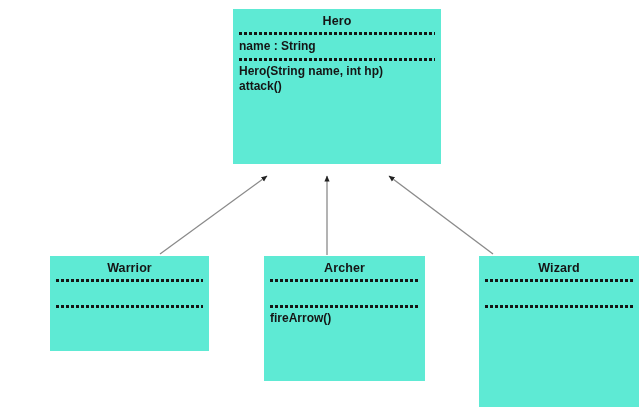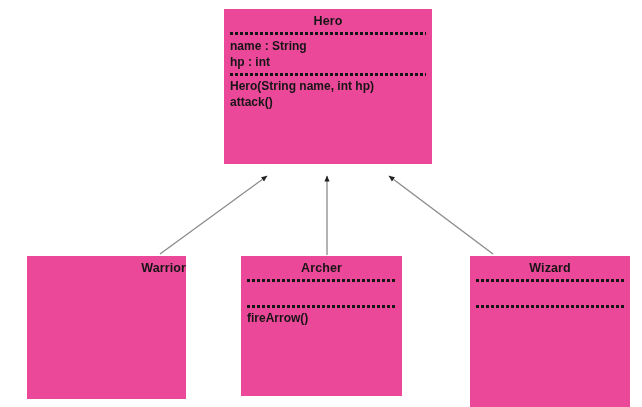--- a/index.html
+++ b/index.html
@@ -23,24 +23,25 @@
     position: absolute;
     left: 0;
     top: 0;
     width: 642px;
     height: 407px;
     pointer-events: none;
   }
   .uml-class {
     position: absolute;
     box-sizing: border-box;
-    background: #ec4899;
+    background: #5eead4;
     display: flex;
     flex-direction: column;
     overflow: hidden;
+    margin-left: 9px;
   }
   .class-title {
     text-align: center;
     font-weight: bold;
     font-size: 12.5px;
     color: #151515;
     line-height: 14px;
     padding-top: 5px;
     padding-bottom: 3px;
     letter-spacing: 0.1px;
@@ -70,22 +71,22 @@
     min-height: 17px;
   }
   .member {
     white-space: nowrap;
   }
   .compartment.attributes-hero { padding-top: 2px; }
   .compartment.methods { flex: 1 1 auto; }
 
   
   #class-hero    { left: 224px; top: 9px;   width: 208px; height: 155px; }
-  #class-warrior { left: 27px;  top: 256px; width: 159px; height: 143px; align-items: flex-end; }
-  #class-archer  { left: 241px; top: 256px; width: 161px; height: 140px; }
+  #class-warrior { left: 41px;  top: 256px; width: 159px; height: 95px; }
+  #class-archer  { left: 255px; top: 256px; width: 161px; height: 125px; }
   #class-wizard  { left: 470px; top: 256px; width: 160px; height: 159px; }
 </style>
 </head>
 <body>
 
 <div id="canvas">
 
   <svg id="arrow-layer" viewBox="0 0 642 407" width="642" height="407" xmlns="http://www.w3.org/2000/svg">
     <defs>
       <marker id="solid-arrowhead" markerWidth="7" markerHeight="7" refX="5.6" refY="3" orient="auto" markerUnits="userSpaceOnUse">
@@ -98,21 +99,20 @@
     <line x1="327" y1="255" x2="327" y2="176" stroke="#8a8a8a" stroke-width="1.3" marker-end="url(#solid-arrowhead)"></line>
 
     <line x1="493" y1="254" x2="389" y2="176" stroke="#8a8a8a" stroke-width="1.3" marker-end="url(#solid-arrowhead)"></line>
   </svg>
 
   <div class="uml-class" id="class-hero">
     <div class="class-title">Hero</div>
     <div class="separator"></div>
     <div class="compartment attributes-hero">
       <div class="member">name : String</div>
-      <div class="member">hp : int</div>
     </div>
     <div class="separator"></div>
     <div class="compartment methods">
       <div class="member">Hero(String name, int hp)</div>
       <div class="member">attack()</div>
     </div>
   </div>
 
   <div class="uml-class" id="class-warrior">
     <div class="class-title">Warrior</div>

